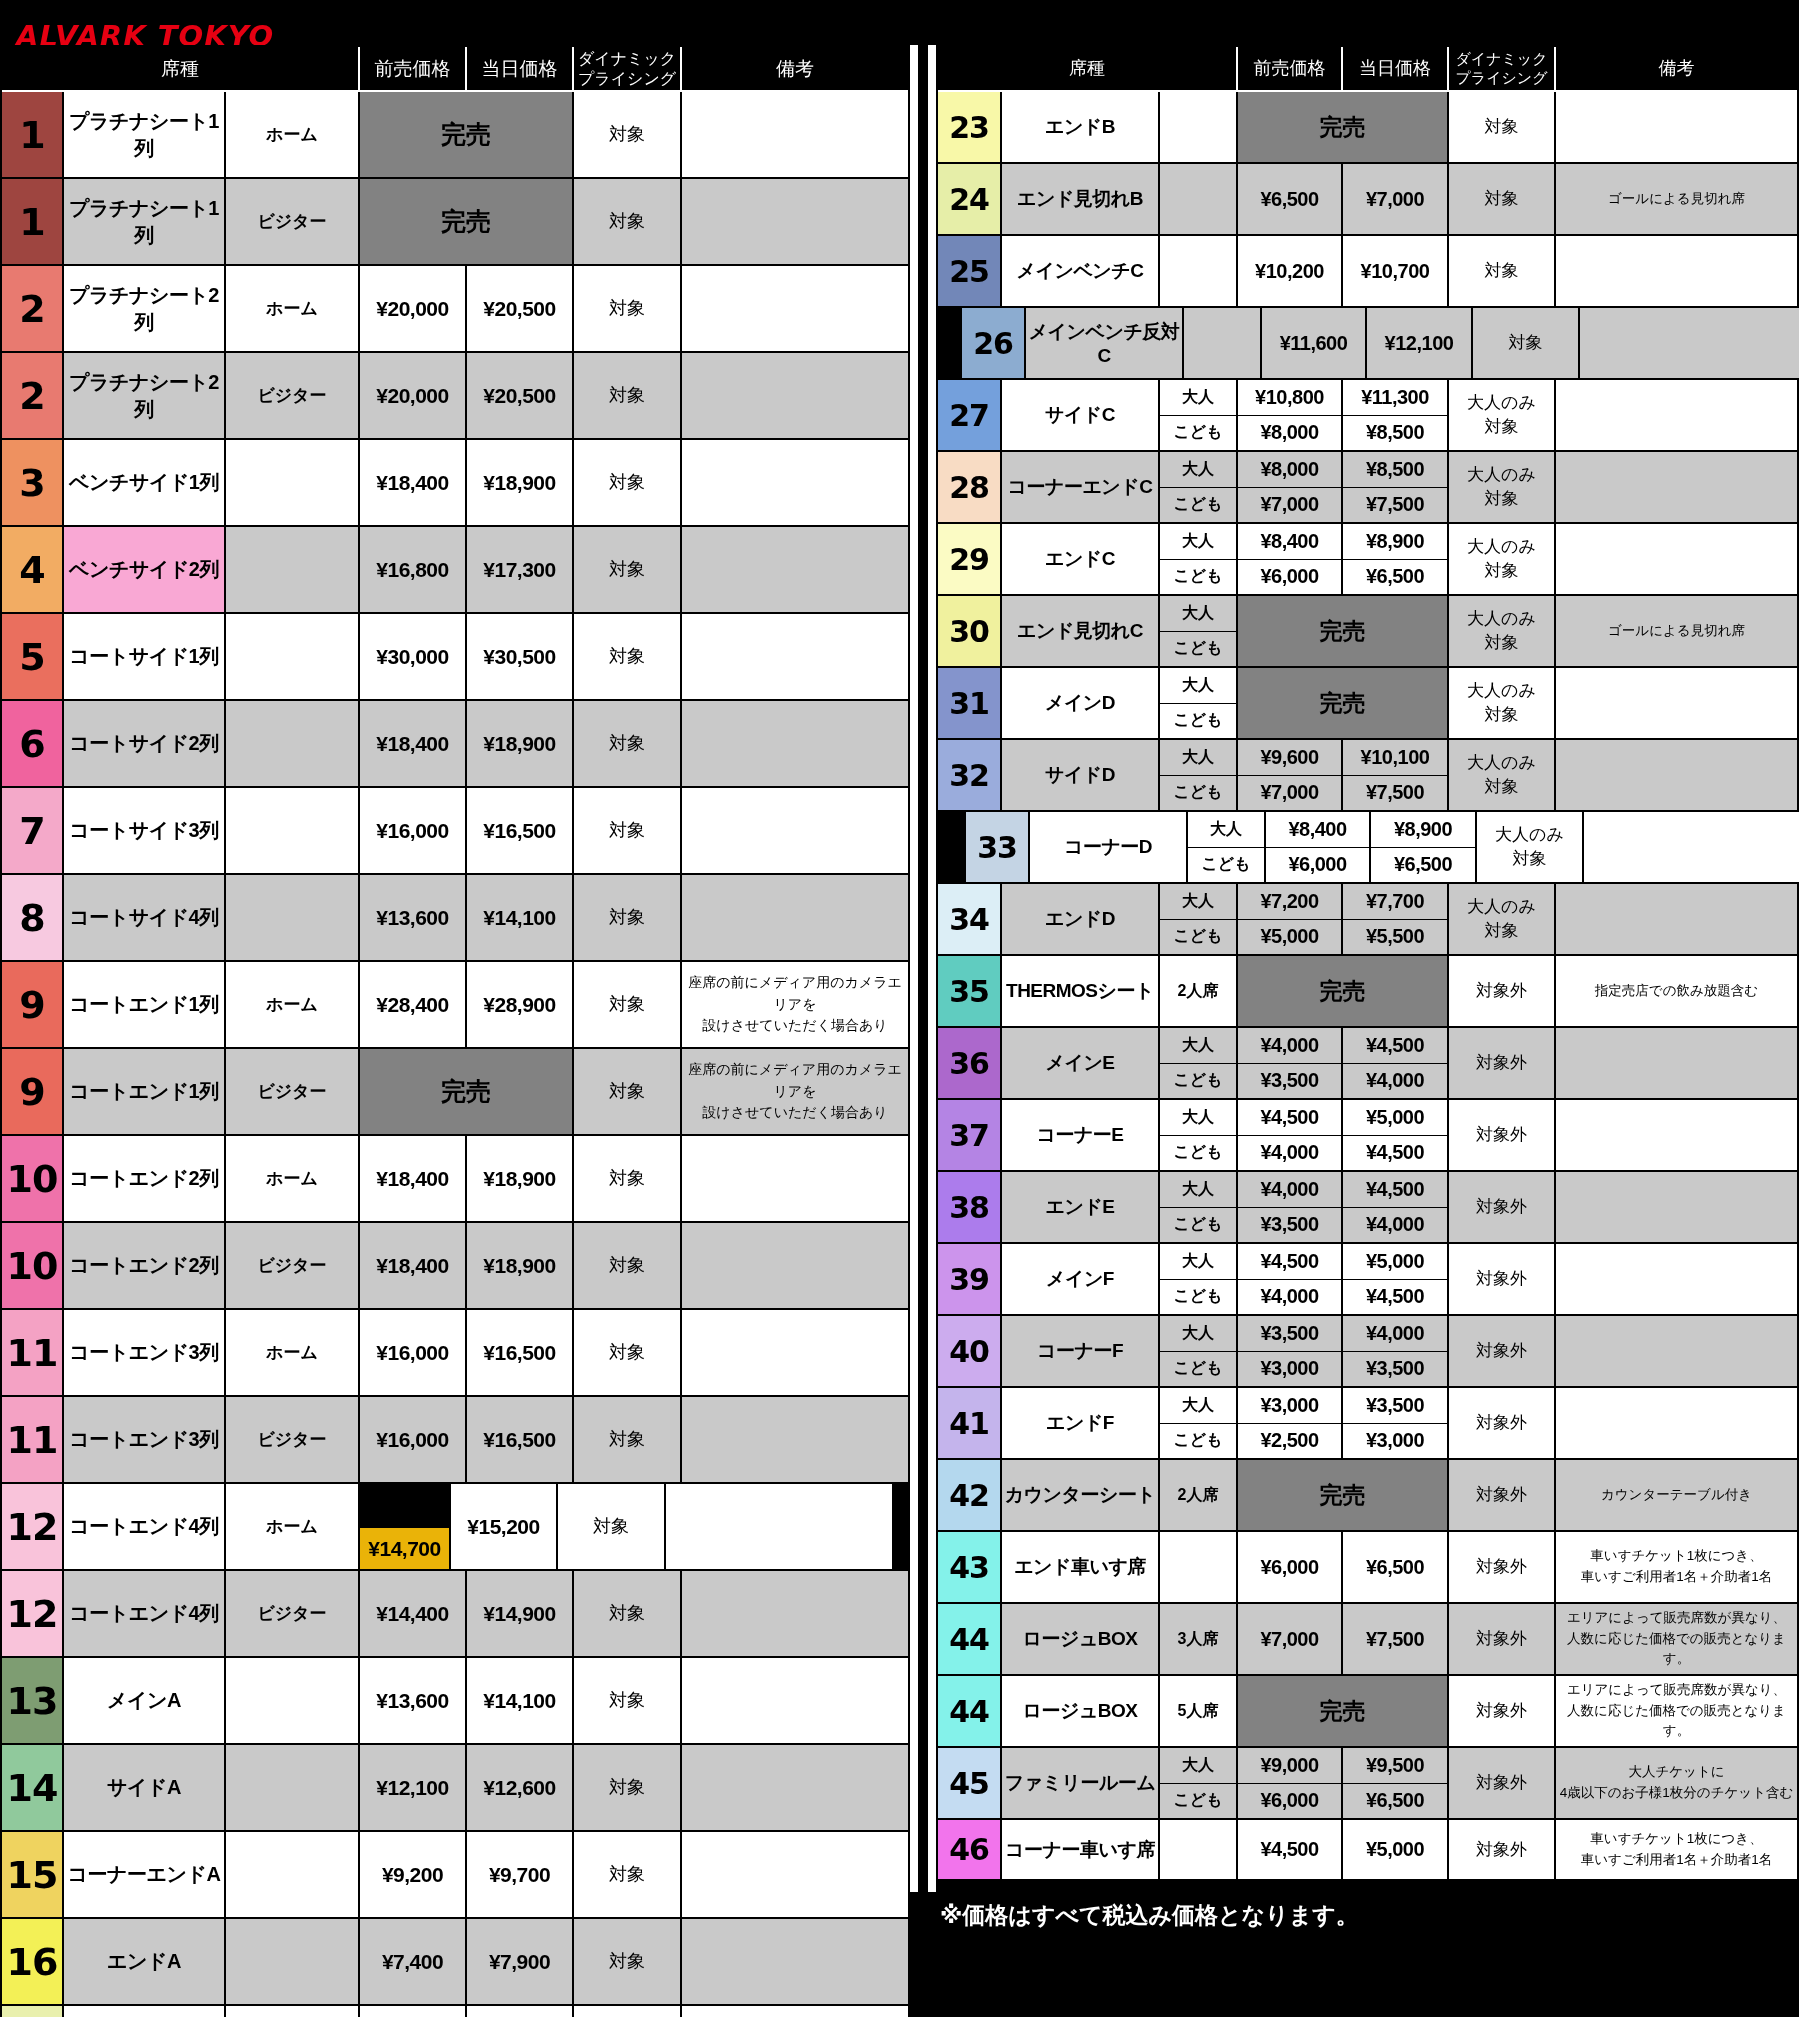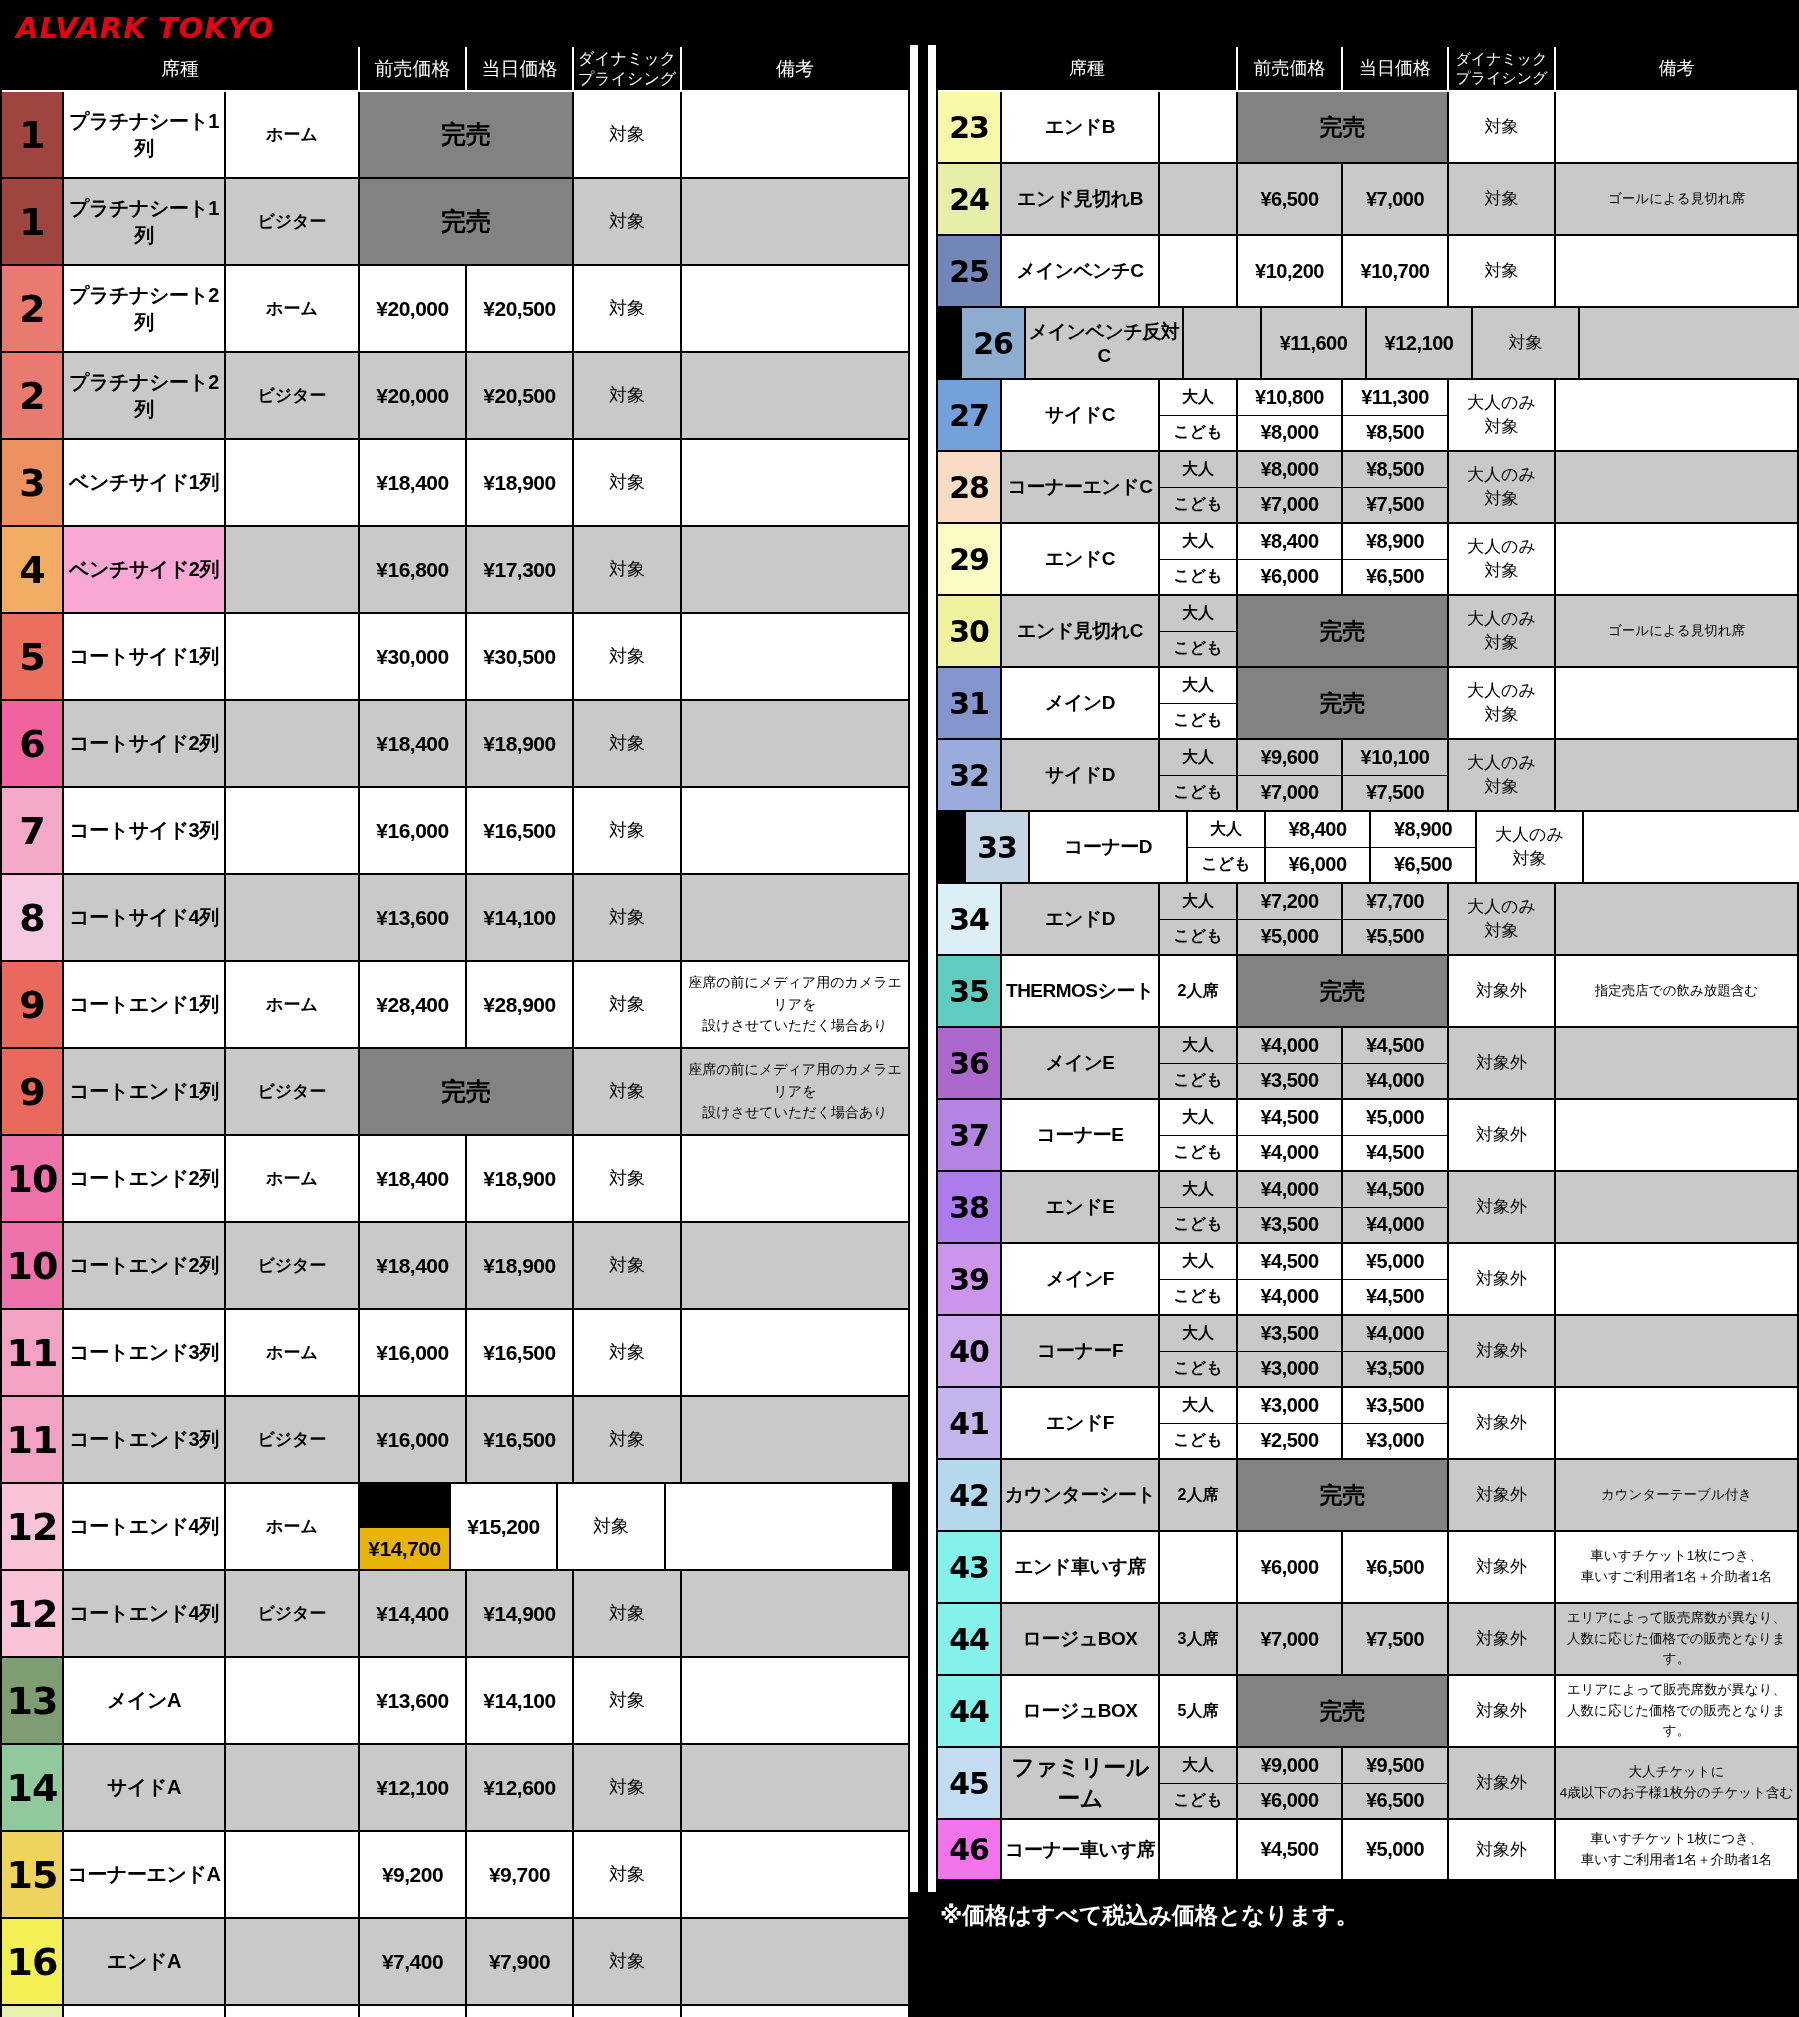--- a/index.html
+++ b/index.html
@@ -1,20 +1,20 @@
 <!DOCTYPE html>
 <html><head>
 <meta charset="utf-8">
 <style>
   html,body{margin:0;padding:0;}
   body{
     width:1799px;height:2017px;position:relative;background:#000;
     font-family:"Liberation Sans","DejaVu Sans",sans-serif;overflow:hidden;
   }
-  .topbar{position:absolute;left:0;top:4px;width:1799px;height:45px;background:#000;}
+  .topbar{position:absolute;left:0;top:12px;width:1799px;height:45px;background:#000;}
   .logo{
     position:absolute;left:16px;top:7px;font-size:29px;font-weight:900;font-style:italic;
     color:#E60012;letter-spacing:1px;font-family:"DejaVu Sans",sans-serif;white-space:nowrap;
   }
   .title{
     position:absolute;left:0;top:9px;width:100%;text-align:center;color:#fff;
     font-size:26px;font-weight:bold;white-space:nowrap;
   }
   .ptable{position:absolute;display:flex;flex-direction:column;gap:2px;padding:2px;background:#000;box-sizing:border-box;}
   #left-table{left:0;top:45px;width:910px;}
@@ -605,21 +605,21 @@
       <div class="cell badge" style="width: 62px; background: rgb(132, 242, 234); font-size: 30px;">44</div>
       <div class="cell seatname" style="width: 156px; background: rgb(255, 255, 255); font-size: 19px;">ロージュBOX</div>
       <div class="cell sublabel" style="width: 76px; background: rgb(255, 255, 255); font-size: 16px;">5人席</div>
       <div class="cell soldout" style="width: 209px; font-size: 23px;">完売</div>
       <div class="cell dyncell" style="width: 105px; background: rgb(255, 255, 255); font-size: 17px;">対象外</div>
       <div class="cell remarkcell" style="width: 241px; background: rgb(255, 255, 255); font-size: 13.5px;">エリアによって販売席数が異なり、
 人数に応じた価格での販売となります。</div>
     </div>
     <div class="trow" style="height: 70px;">
       <div class="cell badge" style="width: 62px; background: rgb(196, 220, 242); font-size: 30px;">45</div>
-      <div class="cell seatname" style="width: 156px; background: rgb(201, 201, 201); font-size: 23px;">ファミリールーム</div>
+      <div class="cell seatname" style="width: 156px; background: rgb(201, 201, 201); font-size: 19px;">ファミリールーム</div>
       <div class="midcol">
         <div class="subrow">
           <div class="cell sublabel" style="width: 76px; background: rgb(201, 201, 201); font-size: 16px;">大人</div>
           <div class="cell price" style="width: 103px; background: rgb(201, 201, 201); font-size: 20px;">¥9,000</div>
           <div class="cell price" style="width: 104px; background: rgb(201, 201, 201); font-size: 20px;">¥9,500</div>
         </div>
         <div class="subrow">
           <div class="cell sublabel" style="width: 76px; background: rgb(201, 201, 201); font-size: 16px;">こども</div>
           <div class="cell price" style="width: 103px; background: rgb(201, 201, 201); font-size: 20px;">¥6,000</div>
           <div class="cell price" style="width: 104px; background: rgb(201, 201, 201); font-size: 20px;">¥6,500</div>

